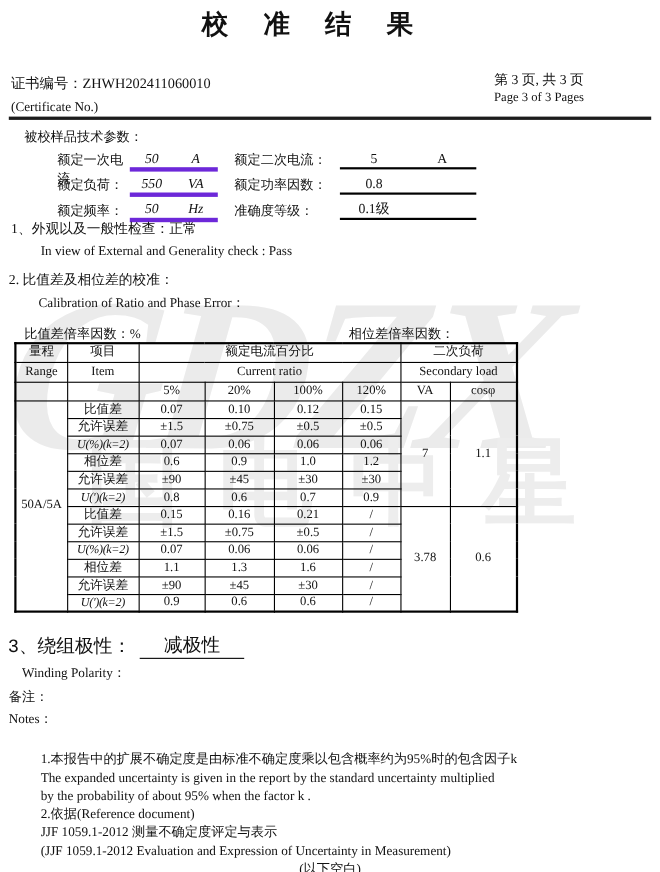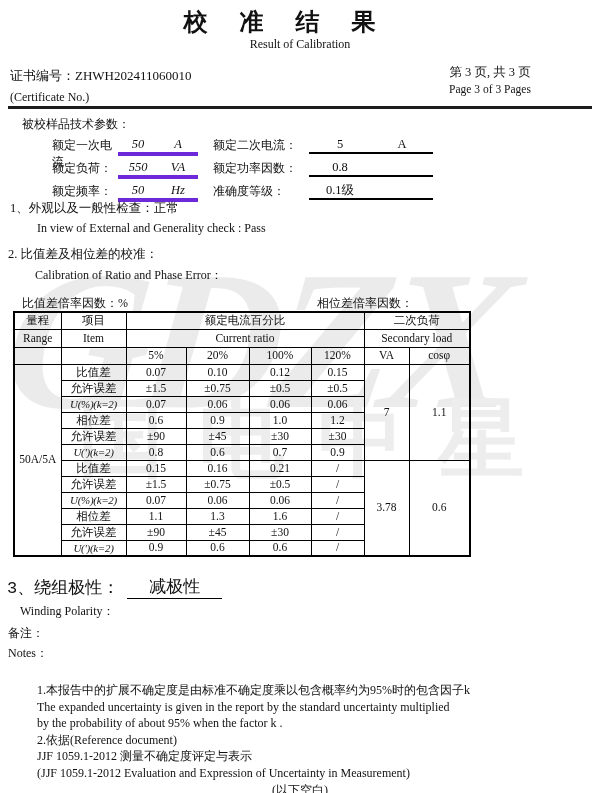--- a/index.html
+++ b/index.html
@@ -99,21 +99,20 @@
 </style>
 </head>
 <body>
 
 <div class="wm wm-letters">GDZX</div>
 <div class="wm wm-cn">国电中星</div>
 
 <div class="page">
 
   <div class="doc-title">校 准 结 果</div>
-  <div class="doc-subtitle">Result of Calibration</div>
 
   <div class="cert-line">
     <span>证书编号：</span><span>ZHWH202411060010</span>
   </div>
   <div class="cert-en">(Certificate No.)</div>
 
   <div class="page-block">
     <div class="page-zh">第 3 页, 共 3 页</div>
     <div class="page-en">Page 3 of 3 Pages</div>
   </div>

